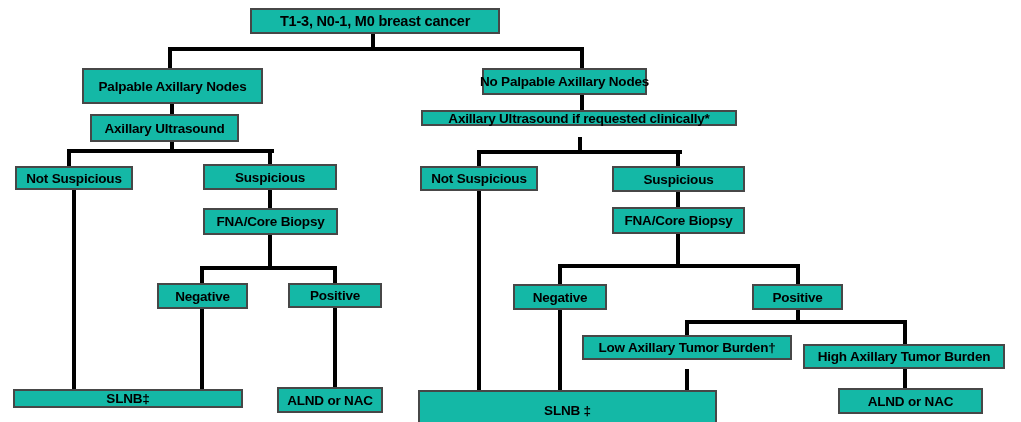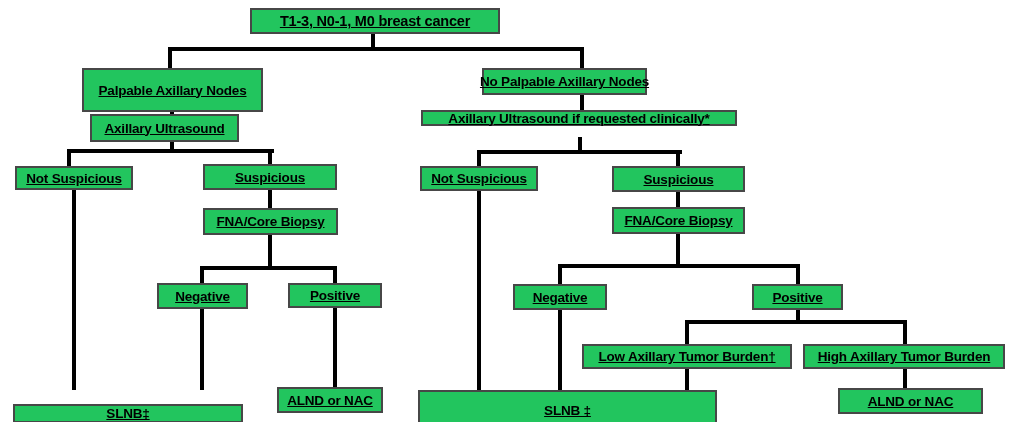--- a/index.html
+++ b/index.html
@@ -6,61 +6,60 @@
   #canvas{
     position:relative;
     width:1021px;height:422px;
     background:var(--bg,#ffffff);
     font-family:"Liberation Sans", sans-serif;
     overflow:hidden;
   }
   .node{
     position:absolute;
     box-sizing:border-box;
-    background:#22c55e;
+    background:#14b8a6;
     border:2px solid var(--box-border,#474747);
     display:flex;align-items:center;justify-content:center;
     font-weight:bold;
     font-size:13.5px;
     letter-spacing:-0.2px;
     color:var(--text,#000000);
     white-space:nowrap;
     z-index:2;
-    text-decoration:underline;
   }
   .node.big{font-size:14.5px;}
   .line{
     position:absolute;
     background:var(--line,#000000);
     z-index:1;
   }
 </style>
 </head>
 <body>
 
 <div id="canvas">
 
   <div class="node big" style="left:250px;top:8px;width:250px;height:26px">T1-3, N0-1, M0 breast cancer</div>
-  <div class="node" style="left:82px;top:68px;width:181px;height:44px">Palpable Axillary Nodes</div>
+  <div class="node" style="left:82px;top:68px;width:181px;height:36px">Palpable Axillary Nodes</div>
   <div class="node" style="left:482px;top:68px;width:165px;height:27px">No Palpable Axillary Nodes</div>
   <div class="node" style="left:90px;top:114px;width:149px;height:28px">Axillary Ultrasound</div>
   <div class="node" style="left:421px;top:110px;width:316px;height:16px">Axillary Ultrasound if requested clinically*</div>
   <div class="node" style="left:15px;top:166px;width:118px;height:24px">Not Suspicious</div>
   <div class="node" style="left:203px;top:164px;width:134px;height:26px">Suspicious</div>
   <div class="node" style="left:203px;top:208px;width:135px;height:27px">FNA/Core Biopsy</div>
   <div class="node" style="left:420px;top:166px;width:118px;height:25px">Not Suspicious</div>
   <div class="node" style="left:612px;top:166px;width:133px;height:26px">Suspicious</div>
   <div class="node" style="left:612px;top:207px;width:133px;height:27px">FNA/Core Biopsy</div>
   <div class="node" style="left:157px;top:283px;width:91px;height:26px">Negative</div>
   <div class="node" style="left:288px;top:283px;width:94px;height:25px">Positive</div>
   <div class="node" style="left:513px;top:284px;width:94px;height:26px">Negative</div>
   <div class="node" style="left:752px;top:284px;width:91px;height:26px">Positive</div>
-  <div class="node" style="left:582px;top:344px;width:210px;height:25px">Low Axillary Tumor Burden†</div>
+  <div class="node" style="left:582px;top:335px;width:210px;height:25px">Low Axillary Tumor Burden†</div>
   <div class="node" style="left:803px;top:344px;width:202px;height:25px">High Axillary Tumor Burden</div>
-  <div class="node" style="left:13px;top:404px;width:230px;height:19px">SLNB‡</div>
+  <div class="node" style="left:13px;top:389px;width:230px;height:19px">SLNB‡</div>
   <div class="node" style="left:277px;top:387px;width:106px;height:26px">ALND or NAC</div>
   <div class="node" style="left:418px;top:390px;width:299px;height:40px">SLNB ‡</div>
   <div class="node" style="left:838px;top:388px;width:145px;height:26px">ALND or NAC</div>
 
   <div class="line" style="left:371px;top:33px;width:4px;height:16px"></div>
   <div class="line" style="left:168px;top:47px;width:416px;height:4px"></div>
   <div class="line" style="left:168px;top:47px;width:4px;height:21px"></div>
   <div class="line" style="left:580px;top:47px;width:4px;height:21px"></div>
 
   <div class="line" style="left:170px;top:95px;width:4px;height:19px"></div>

